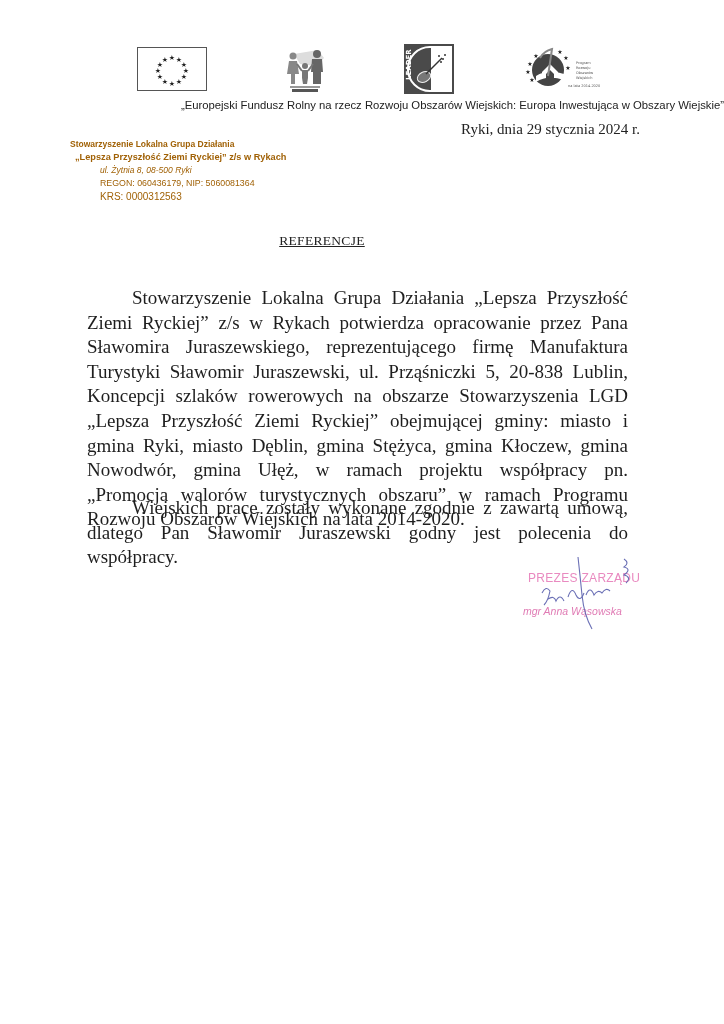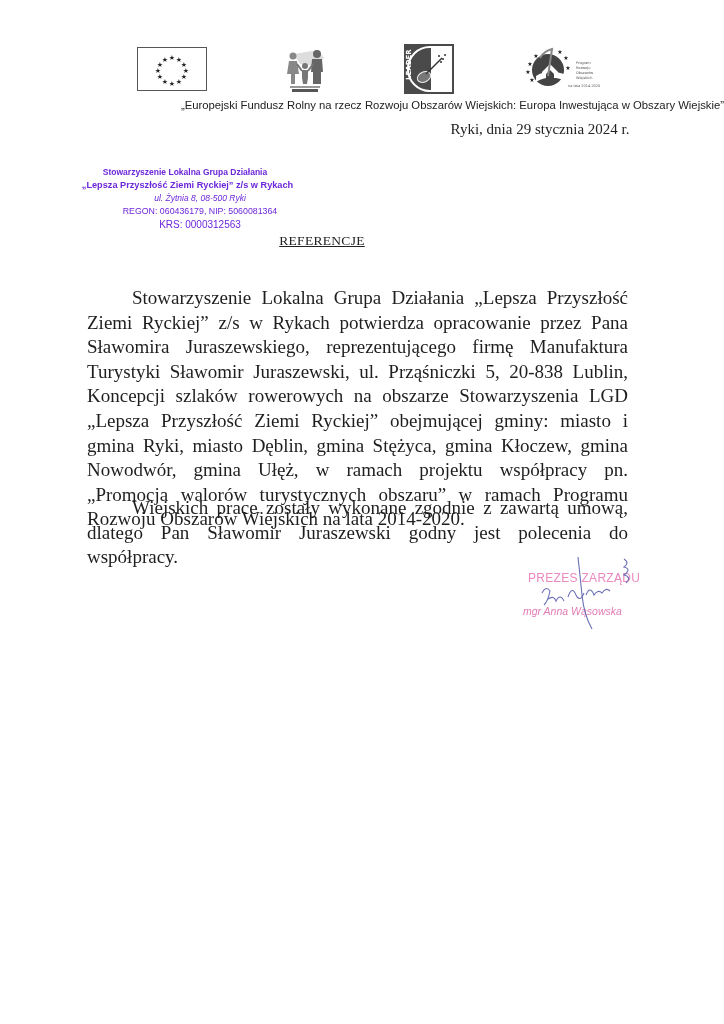--- a/index.html
+++ b/index.html
@@ -3,22 +3,22 @@
 <meta charset="utf-8">
 <style>
   html, body { margin: 0; padding: 0; background: #ffffff; }
   body { width: 724px; height: 1024px; position: relative; overflow: hidden; font-family: "Liberation Serif", serif; color: #1a1a1a; }
   .abs { position: absolute; }
   .logo-eu { left: 137px; top: 47px; width: 70px; height: 44px; border: 1px solid #555; box-sizing: border-box; }
   .logo-lgd { left: 280px; top: 44px; width: 50px; height: 52px; }
   .logo-leader { left: 404px; top: 44px; width: 50px; height: 50px; }
   .logo-prow { left: 524px; top: 46px; width: 80px; height: 46px; }
   .funding { left: 0; width: 724px; top: 99px; text-align: right; font-family: "Liberation Sans", sans-serif; font-size: 11.3px; color: #222; }
-  .date { left: 440px; width: 200px; top: 121px; text-align: center; font-size: 15px; color: #222; }
-  .stamp { left: 80px; top: 138px; width: 220px; font-family: "Liberation Sans", sans-serif; color: #6d28d9; text-align: center; margin-top: 28px; }
+  .date { left: 440px; width: 200px; top: 121px; text-align: right; font-size: 15px; color: #222; }
+  .stamp { left: 80px; top: 138px; width: 220px; font-family: "Liberation Sans", sans-serif; color: #a16207; text-align: left; }
   .stamp .l1 { font-size: 8.5px; font-weight: bold; line-height: 13px; margin-left: -10px; }
   .stamp .l2 { font-size: 9.2px; font-weight: bold; line-height: 13px; margin-left: -5px; }
   .stamp .l3 { font-size: 8.5px; font-style: italic; line-height: 13px; margin-left: 20px; }
   .stamp .l4 { font-size: 8.8px; line-height: 13px; margin-left: 20px; }
   .stamp .l5 { font-size: 10px; line-height: 13px; margin-left: 20px; }
   .title { left: 0; width: 644px; top: 233px; text-align: center; font-size: 13.5px; letter-spacing: 0.3px; color: #222; text-decoration: underline; }
   .body { left: 87px; width: 541px; font-size: 19px; line-height: 24.6px; text-align: justify; color: #1e1e1e; }
   .p1 { top: 286px; }
   .p2 { top: 496px; }
   .indent { text-indent: 45px; }

